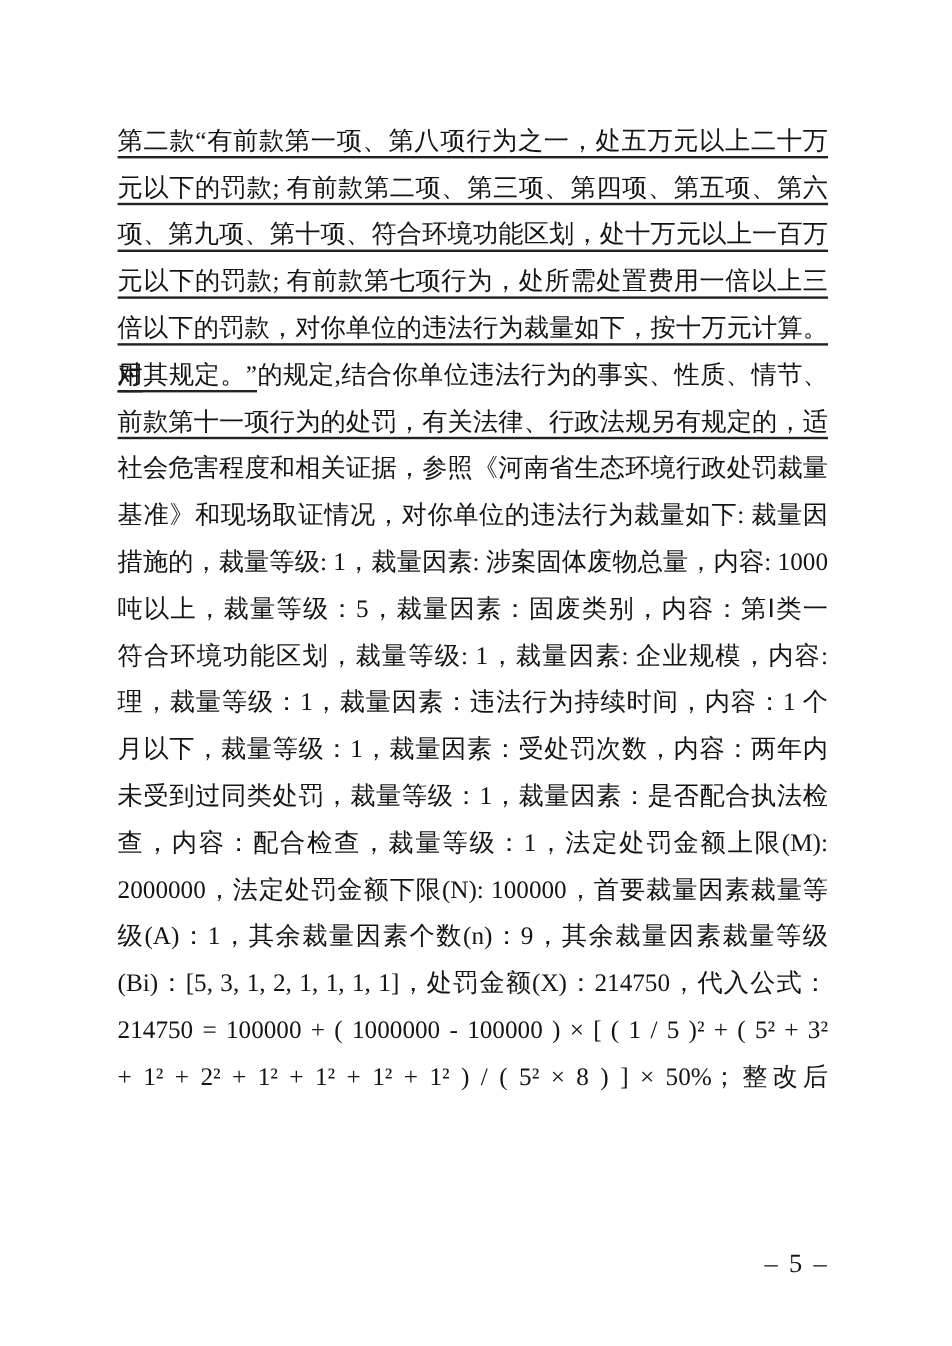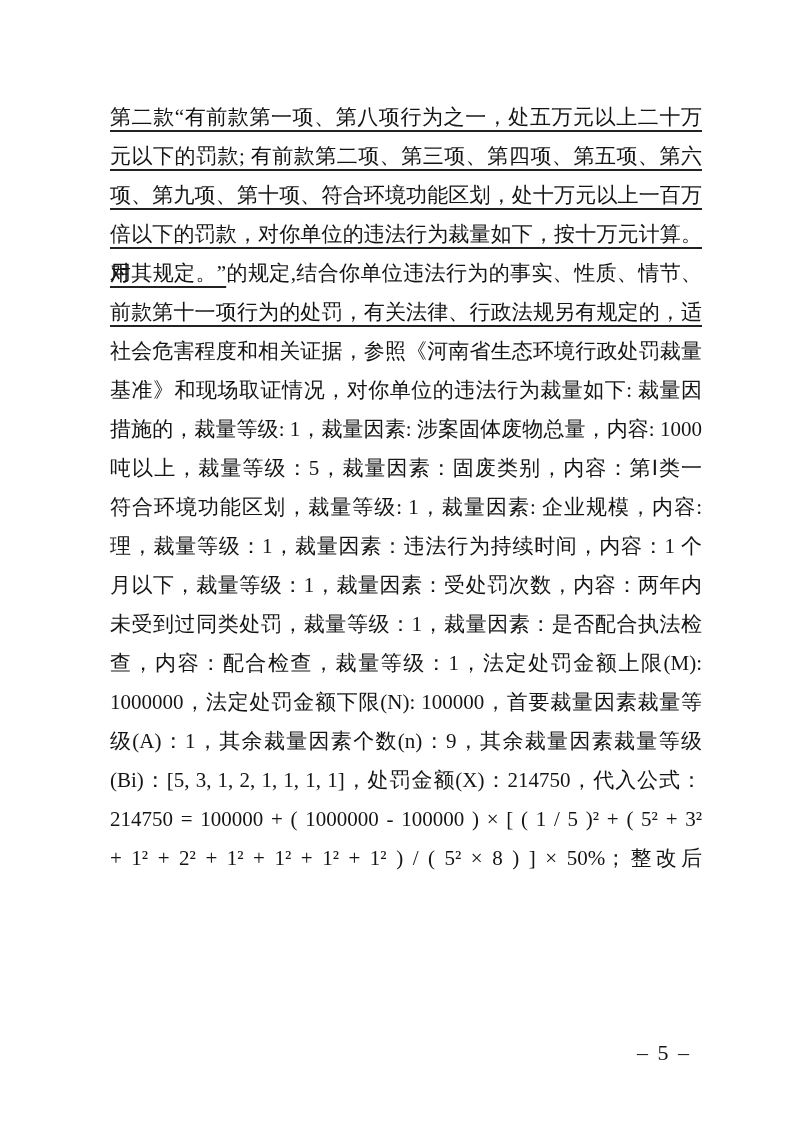--- a/index.html
+++ b/index.html
@@ -11,21 +11,21 @@
     position: relative;
     width: 793px;
     height: 1122px;
     background: #ffffff;
     color: #111111;
     font-family: "Liberation Serif", serif;
     overflow: hidden;
   }
   .text-block {
     position: absolute;
-    left: 110px;
+    left: 98px;
     top: 98px;
     width: 592px;
   }
   .line {
     height: 39px;
     line-height: 39px;
     font-size: 21px;
     text-align: justify;
     text-align-last: justify;
     white-space: normal;
@@ -48,32 +48,33 @@
   }
 </style>
 </head>
 <body>
 
 <div class="page">
   <div class="text-block">
       <div class="line"><span class="underlined">第二款“有前款第一项、第八项行为之一，处五万元以上二十万</span></div>
       <div class="line"><span class="underlined">元以下的罚款; 有前款第二项、第三项、第四项、第五项、第六</span></div>
       <div class="line"><span class="underlined">项、第九项、第十项、符合环境功能区划，处十万元以上一百万</span></div>
+      <div class="line"><span class="underlined">元以下的罚款; 有前款第七项行为，处所需处置费用一倍以上三</span></div>
       <div class="line"><span class="underlined">倍以下的罚款，对你单位的违法行为裁量如下，按十万元计算。对</span></div>
       <div class="line"><span class="underlined">用其规定。”</span><span>的规定,结合你单位违法行为的事实、性质、情节、</span></div>
       <div class="line"><span class="underlined">前款第十一项行为的处罚，有关法律、行政法规另有规定的，适</span></div>
       <div class="line"><span>社会危害程度和相关证据，参照《河南省生态环境行政处罚裁量</span></div>
       <div class="line"><span>基准》和现场取证情况，对你单位的违法行为裁量如下: 裁量因</span></div>
       <div class="line"><span>措施的，裁量等级: 1，裁量因素: 涉案固体废物总量，内容: 1000</span></div>
       <div class="line"><span>吨以上，裁量等级：5，裁量因素：固废类别，内容：第Ⅰ类一</span></div>
       <div class="line"><span>符合环境功能区划，裁量等级: 1，裁量因素: 企业规模，内容:</span></div>
       <div class="line"><span>理，裁量等级：1，裁量因素：违法行为持续时间，内容：1 个</span></div>
       <div class="line"><span>月以下，裁量等级：1，裁量因素：受处罚次数，内容：两年内</span></div>
       <div class="line"><span>未受到过同类处罚，裁量等级：1，裁量因素：是否配合执法检</span></div>
       <div class="line"><span>查，内容：配合检查，裁量等级：1，法定处罚金额上限(M):</span></div>
-      <div class="line"><span>1000000，法定处罚金额下限(N): 100000，首要裁量因素裁量等</span></div>
+      <div class="line"><span>2000000，法定处罚金额下限(N): 100000，首要裁量因素裁量等</span></div>
       <div class="line"><span>级(A)：1，其余裁量因素个数(n)：9，其余裁量因素裁量等级</span></div>
       <div class="line"><span>(Bi)：[5, 3, 1, 2, 1, 1, 1, 1]，处罚金额(X)：214750，代入公式：</span></div>
       <div class="line"><span>214750 = 100000 + ( 1000000 - 100000 ) × [ ( 1 / 5 )² + ( 5² + 3²</span></div>
       <div class="line"><span>+ 1² + 2² + 1² + 1² + 1² + 1² ) / ( 5² × 8 ) ] × 50%；整改后</span></div>
     </div>
   <div class="page-number">– 5 –</div>
 </div>
 
 </body></html>

